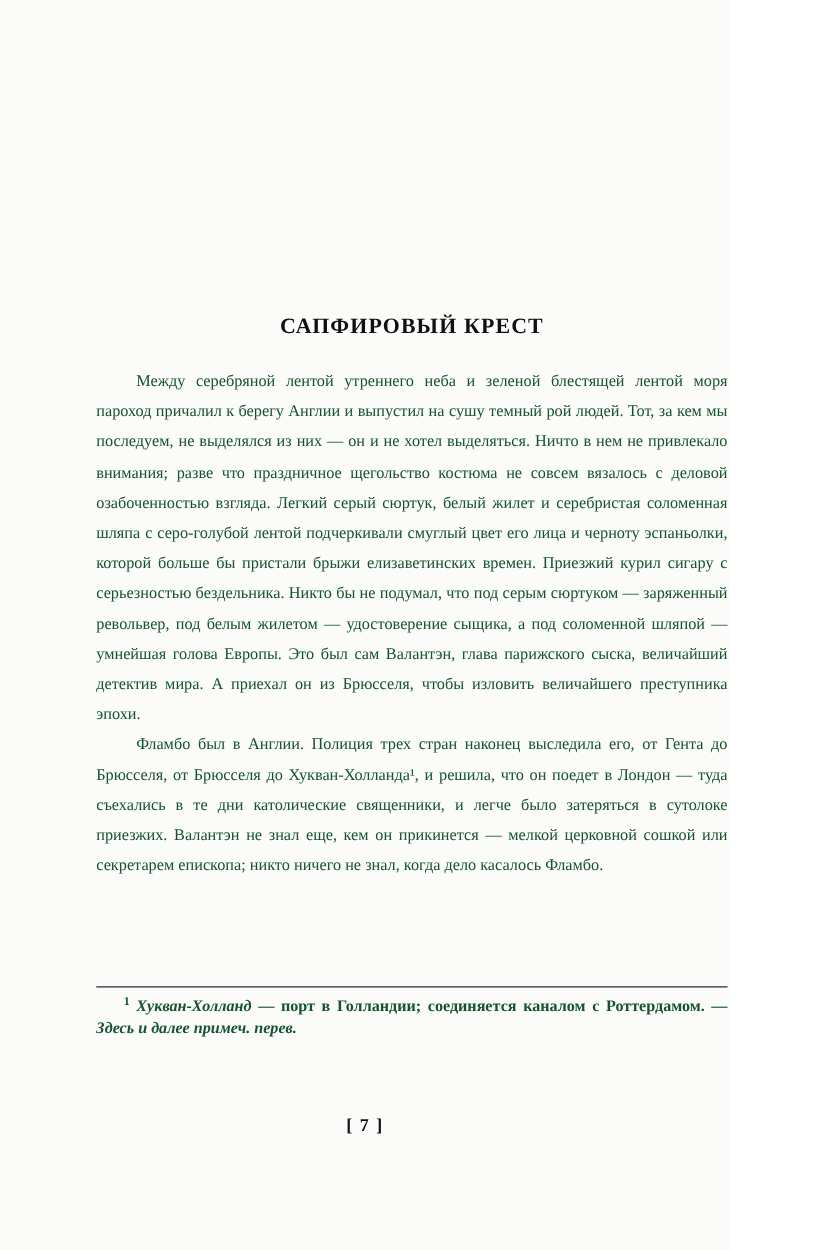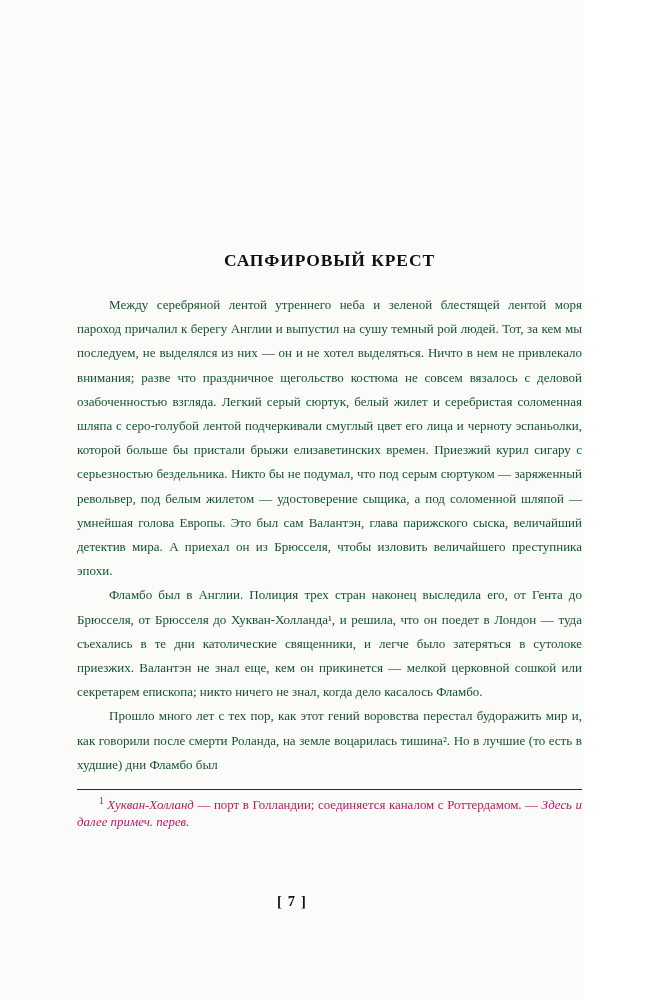--- a/index.html
+++ b/index.html
@@ -51,21 +51,22 @@
     width: 505px;
     border-top: 1px solid #2b2b2b;
     padding-top: 7px;
   }
   .fn {
     margin: 0 0 2px 0;
     font-size: 12.9px;
     line-height: 16.6px;
     text-align: justify;
     text-indent: 22px;
-    color: #be185d;
+    color: #14532d;
+    font-weight: bold;
   }
   .fn sup {
     font-size: 9.5px;
     vertical-align: super;
     line-height: 0;
   }
   .fn i {
     font-style: italic;
   }
   .page-number {
@@ -84,21 +85,20 @@
 <body>
 
 <div class="page">
 
   <div class="content">
     <h1 class="chapter-title">САПФИРОВЫЙ КРЕСТ</h1>
 
     <div class="body-text">
       <p>Между серебряной лентой утреннего неба и зеленой блестящей лентой моря пароход причалил к берегу Англии и выпустил на сушу темный рой людей. Тот, за кем мы последуем, не выделялся из них — он и не хотел выделяться. Ничто в нем не привлекало внимания; разве что праздничное щегольство костюма не совсем вязалось с деловой озабоченностью взгляда. Легкий серый сюртук, белый жилет и серебристая соломенная шляпа с серо-голубой лентой подчеркивали смуглый цвет его лица и черноту эспаньолки, которой больше бы пристали брыжи елизаветинских времен. Приезжий курил сигару с серьезностью бездельника. Никто бы не подумал, что под серым сюртуком — заряженный револьвер, под белым жилетом — удостоверение сыщика, а под соломенной шляпой — умнейшая голова Европы. Это был сам Валантэн, глава парижского сыска, величайший детектив мира. А приехал он из Брюсселя, чтобы изловить величайшего преступника эпохи.</p>
       <p>Фламбо был в Англии. Полиция трех стран наконец выследила его, от Гента до Брюсселя, от Брюсселя до Хукван-Холланда¹, и решила, что он поедет в Лондон — туда съехались в те дни католические священники, и легче было затеряться в сутолоке приезжих. Валантэн не знал еще, кем он прикинется — мелкой церковной сошкой или секретарем епископа; никто ничего не знал, когда дело касалось Фламбо.</p>
-      <p>Прошло много лет с тех пор, как этот гений воровства перестал будоражить мир и, как говорили после смерти Роланда, на земле воцарилась тишина². Но в лучшие (то есть в худшие) дни Фламбо был</p>
     </div>
   </div>
 
   <div class="footnotes">
     <p class="fn"><sup>1</sup> <i>Хукван-Холланд</i><span> — порт в Голландии; соединяется каналом с Роттердамом. — </span><i>Здесь и далее примеч. перев.</i></p>
   </div>
 
   <div class="page-number">[ 7 ]</div>
 
 </div>

